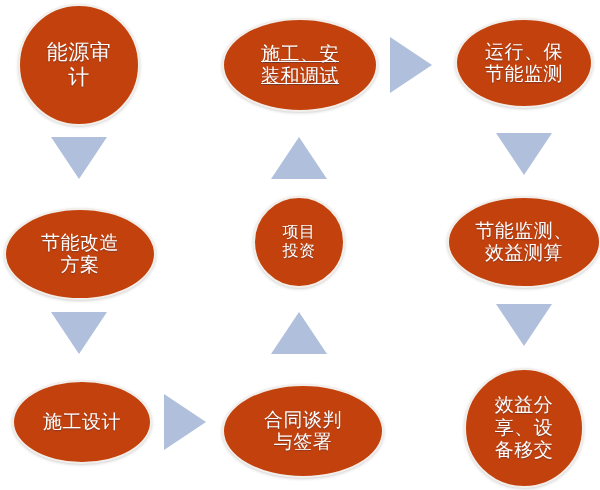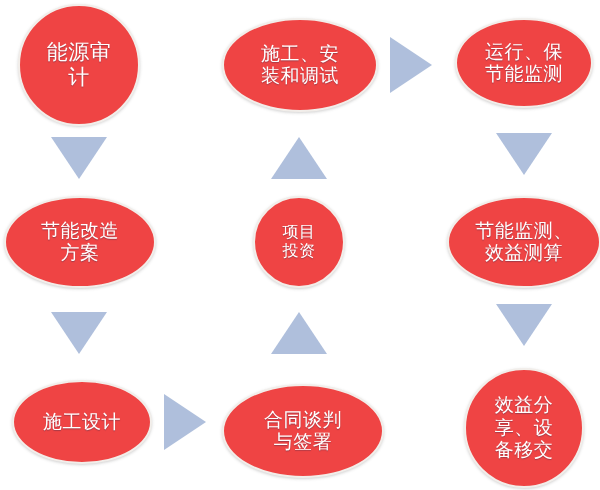--- a/index.html
+++ b/index.html
@@ -19,21 +19,21 @@
   }
 
   
   .node {
     position: absolute;
     display: flex;
     align-items: center;
     justify-content: center;
     text-align: center;
     box-sizing: border-box;
-    background: #ef4444;
+    background: #c2410c;
     border: 2px solid #f2eeea;
     box-shadow: 0 1px 3px rgba(90,90,90,0.28);
     color: #ffffff;
     line-height: 1.18;
     letter-spacing: 0.5px;
     -webkit-font-smoothing: antialiased;
   }
   .node .label {
     display: block;
     white-space: pre-line;
@@ -75,29 +75,29 @@
     <div class="arrow arrow-right" style="left: 164px; top: 394px;"></div>
     <div class="arrow arrow-up" style="left: 271px; top: 312px;"></div>
     <div class="arrow arrow-up" style="left: 271px; top: 137px;"></div>
     <div class="arrow arrow-right" style="left: 390px; top: 37px;"></div>
     <div class="arrow arrow-down" style="left: 496px; top: 133px;"></div>
     <div class="arrow arrow-down" style="left: 496px; top: 304px;"></div>
     <div class="node shape-circle" style="left: 18px; top: 4px; width: 122px; height: 122px;">
       <span class="label" style="font-size: 21px;">能源审
 计</span>
     </div>
-    <div class="node shape-ellipse" style="left: 222px; top: 18px; width: 156px; height: 94px;">
+    <div class="node shape-ellipse" style="left: 222px; top: 18px; width: 156px; height: 94px; text-decoration: underline;">
       <span class="label" style="font-size: 19px;">施工、安
 装和调试</span>
     </div>
     <div class="node shape-ellipse" style="left: 455px; top: 18px; width: 138px; height: 90px;">
       <span class="label" style="font-size: 19px;">运行、保
 节能监测</span>
     </div>
-    <div class="node shape-ellipse" style="left: 4px; top: 196px; width: 152px; height: 92px;">
+    <div class="node shape-ellipse" style="left: 4px; top: 208px; width: 152px; height: 92px;">
       <span class="label" style="font-size: 19px;">节能改造
 方案</span>
     </div>
     <div class="node shape-circle" style="left: 253px; top: 196px; width: 92px; height: 92px;">
       <span class="label" style="font-size: 16px;">项目
 投资</span>
     </div>
     <div class="node shape-ellipse" style="left: 447px; top: 196px; width: 154px; height: 92px;">
       <span class="label" style="font-size: 19px;">节能监测、
 效益测算</span>

